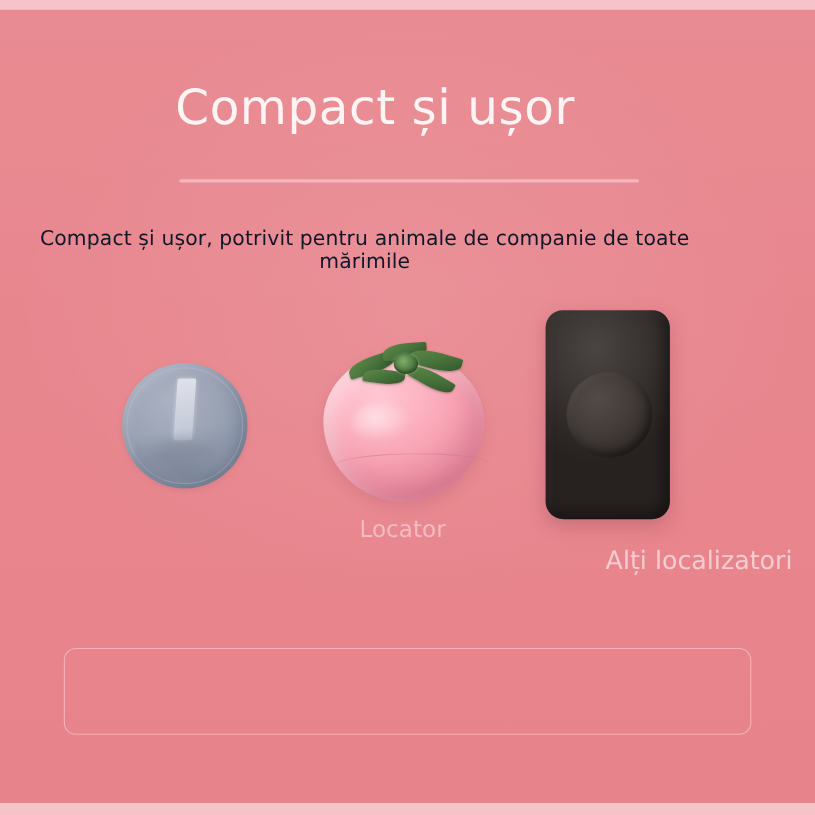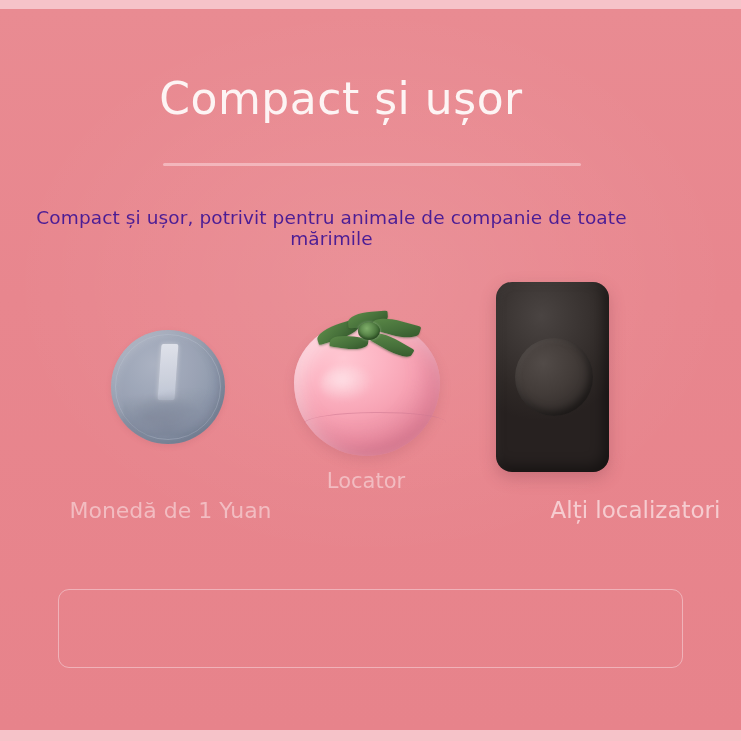--- a/index.html
+++ b/index.html
@@ -53,21 +53,21 @@
     top:163px; left:163px;
     width:418px; height:3px;
     background:#f3b6bc;
     border-radius:2px;
   }
 
   #subtitle {
     position:absolute; top:207px; left:0; width:663px;
     text-align:center;
     font-size:18.5px;
-    color:#4c1d95;
+    color:#0f172a;
     letter-spacing:0.1px;
   }
 
   
   #items { position:absolute; top:270px; left:0; width:741px; height:260px; }
 
   .item { position:absolute; }
 
   
   #coin-item { left:103px; top:54px; width:132px; height:120px; }
@@ -239,21 +239,20 @@
     </div>
 
     <div class="item" id="black-item">
       <div class="black-body">
         <div class="black-dome"></div>
       </div>
     </div>
 
   </div>
 
-  <div class="label" id="label-coin">Monedă de 1 Yuan</div>
 
   <div class="label" id="label-tomato">
     <span>Locator</span>
   </div>
 
   <div class="label" id="label-other">Alți localizatori</div>
 
   <div id="caption-box">
     <div id="caption-text">
       <br>

